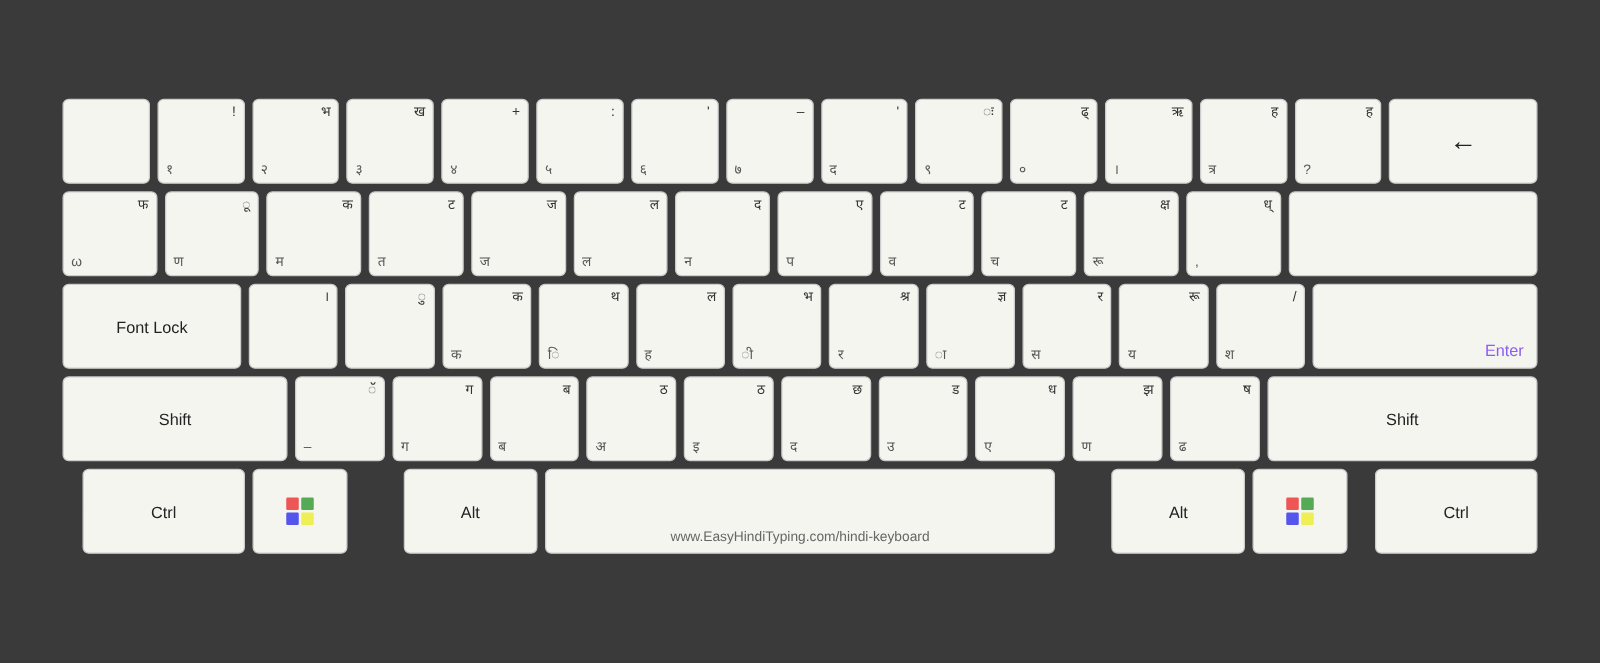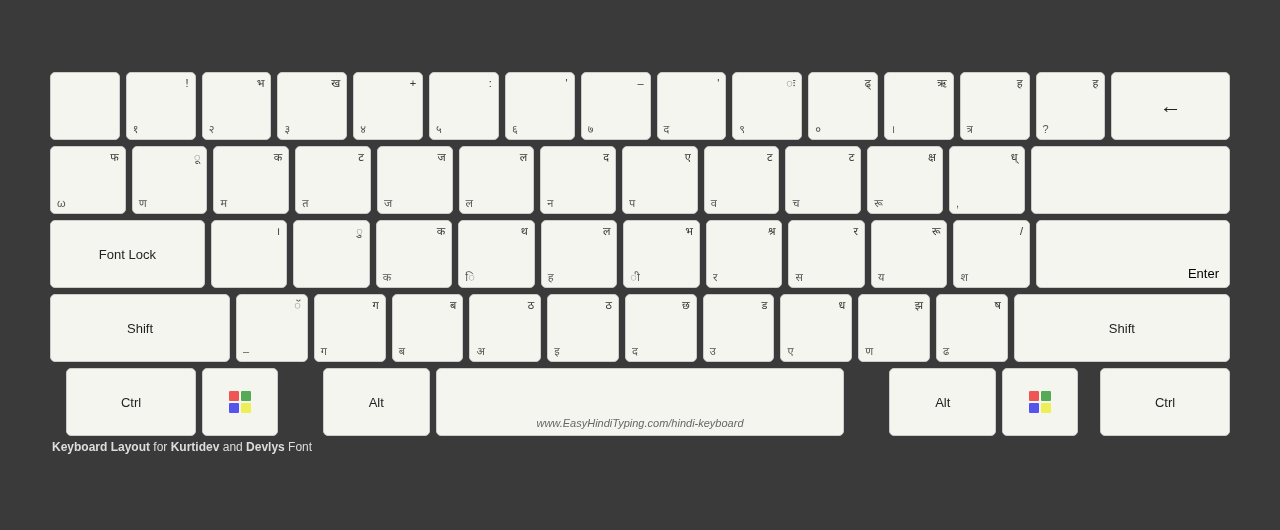--- a/index.html
+++ b/index.html
@@ -53,30 +53,30 @@
       font-size: 22px;
       color: #222;
       text-align: center;
       flex: 1;
       display: flex;
       align-items: center;
       justify-content: center;
     }
     .key .key-label {
       font-size: 13px;
-      color: #000000;
+      color: #8b5cf6;
       text-align: center;
     }
     .key-tab { flex: 1.5; }
     .key-caps { flex: 1.8; }
     .key-shift-left { flex: 2.3; }
     .key-shift-right { flex: 2.8; }
     .key-enter { flex: 2.2; justify-content: flex-end; align-items: flex-end; padding: 6px 10px; }
     .key-backspace { flex: 1.5; justify-content: center; align-items: center; }
-    .key-space { flex: 5; justify-content: flex-end; align-items: flex-end; padding: 6px 10px; font-size: 10px; color: #777; font-style: italic; }
+    .key-space { flex: 5; justify-content: flex-end; align-items: flex-end; padding: 6px 10px; font-size: 10px; color: #777; }
     .key-ctrl { flex: 1.5; margin-left: 16px; }
     .key-alt { flex: 1.2; margin-left: 39px; }
     .key-win { flex: 0.8; }
     .bottom-bar {
       display: flex;
       justify-content: space-between;
       align-items: center;
       width: 1180px;
       padding: 4px 2px;
     }
@@ -255,20 +255,24 @@
     </div>
     <div class="key" style="flex:0.8">
       <span class="top-right">भ</span>
       <span class="bottom-left">ी</span>
     </div>
     <div class="key" style="flex:0.8">
       <span class="top-right">श्र</span>
       <span class="bottom-left">र</span>
     </div>
     <div class="key" style="flex:0.8">
+      <span class="top-right">ज्ञ</span>
+      <span class="bottom-left">ा</span>
+    </div>
+    <div class="key" style="flex:0.8">
       <span class="top-right">र</span>
       <span class="bottom-left">स</span>
     </div>
     <div class="key" style="flex:0.8">
       <span class="top-right">रू</span>
       <span class="bottom-left">य</span>
     </div>
     <div class="key" style="flex:0.8">
       <span class="top-right">/</span>
       <span class="bottom-left">श</span>
@@ -357,16 +361,13 @@
       </div>
     </div>
     <div class="key key-ctrl">
       <span class="main-label" style="font-size:13px">Ctrl</span>
     </div>
   </div>
 
 </div>
 
 <div class="bottom-bar">
-  <span class="left-text">
-    <b>Keyboard Layout</b> for <b>Kurtidev</b> and <b>Devlys</b> Font
-  </span>
 </div>
 
 </body></html>

